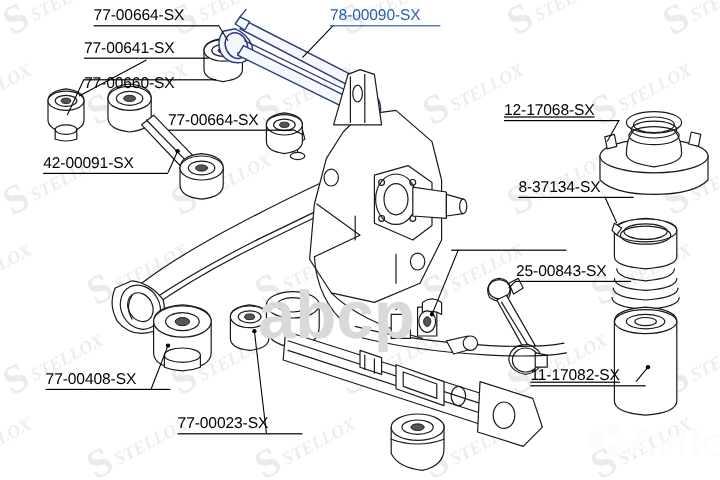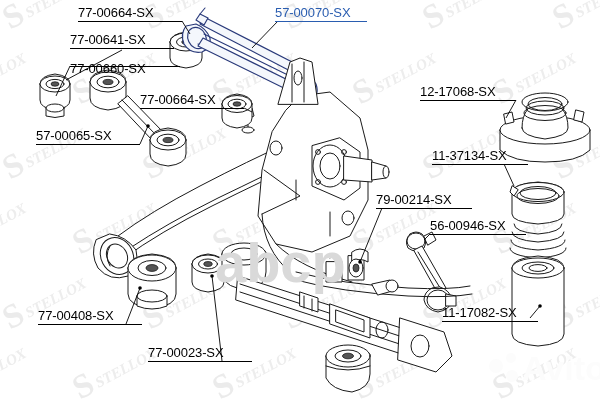--- a/index.html
+++ b/index.html
@@ -488,35 +488,34 @@
     </svg>
   </div>
 
   <div id="label-layer">
       <div class="label" style="left: 78px; top: 5px;">77-00664-SX</div>
       <div class="label-rule" style="left: 78px; top: 21px; width: 104px;"></div>
       <div class="label" style="left: 70px; top: 32px; text-align: right;">77-00641-SX</div>
       <div class="label-rule" style="left: 70px; top: 48px; width: 104px;"></div>
       <div class="label" style="left: 70px; top: 50px; margin-top: 11px;">77-00660-SX</div>
       <div class="label-rule" style="left: 70px; top: 66px; width: 110px;"></div>
-      <div class="label hl" style="left: 275px; top: 5px;">57-00070-SX</div>
+      <div class="label hl" style="left: 275px; top: 5px;">78-00090-SX</div>
       <div class="label-rule hl" style="left: 275px; top: 21px; width: 92px;"></div>
       <div class="label" style="left: 140px; top: 92px;">77-00664-SX</div>
       <div class="label-rule" style="left: 140px; top: 108px; width: 104px;"></div>
-      <div class="label" style="left: 36px; top: 128px;">57-00065-SX</div>
+      <div class="label" style="left: 36px; top: 128px;">42-00091-SX</div>
       <div class="label-rule" style="left: 36px; top: 144px; width: 104px;"></div>
-      <div class="label" style="left: 420px; top: 84px;">12-17068-SX</div>
+      <div class="label" style="left: 420px; top: 84px; text-decoration: underline;">12-17068-SX</div>
       <div class="label-rule" style="left: 420px; top: 100px; width: 96px;"></div>
-      <div class="label" style="left: 432px; top: 148px;">11-37134-SX</div>
+      <div class="label" style="left: 432px; top: 148px;">8-37134-SX</div>
       <div class="label-rule" style="left: 432px; top: 164px; width: 96px;"></div>
-      <div class="label" style="left: 376px; top: 192px;">79-00214-SX</div>
       <div class="label-rule" style="left: 376px; top: 208px; width: 96px;"></div>
-      <div class="label" style="left: 430px; top: 218px;">56-00946-SX</div>
+      <div class="label" style="left: 430px; top: 218px;">25-00843-SX</div>
       <div class="label-rule" style="left: 430px; top: 234px; width: 96px;"></div>
-      <div class="label" style="left: 442px; top: 305px;">11-17082-SX</div>
+      <div class="label" style="left: 442px; top: 305px; text-decoration: underline;">11-17082-SX</div>
       <div class="label-rule" style="left: 442px; top: 321px; width: 96px;"></div>
       <div class="label" style="left: 38px; top: 308px;">77-00408-SX</div>
       <div class="label-rule" style="left: 38px; top: 324px; width: 104px;"></div>
       <div class="label" style="left: 148px; top: 345px;">77-00023-SX</div>
       <div class="label-rule" style="left: 148px; top: 361px; width: 104px;"></div>
     </div>
 
 </div>
 
 </body></html>

